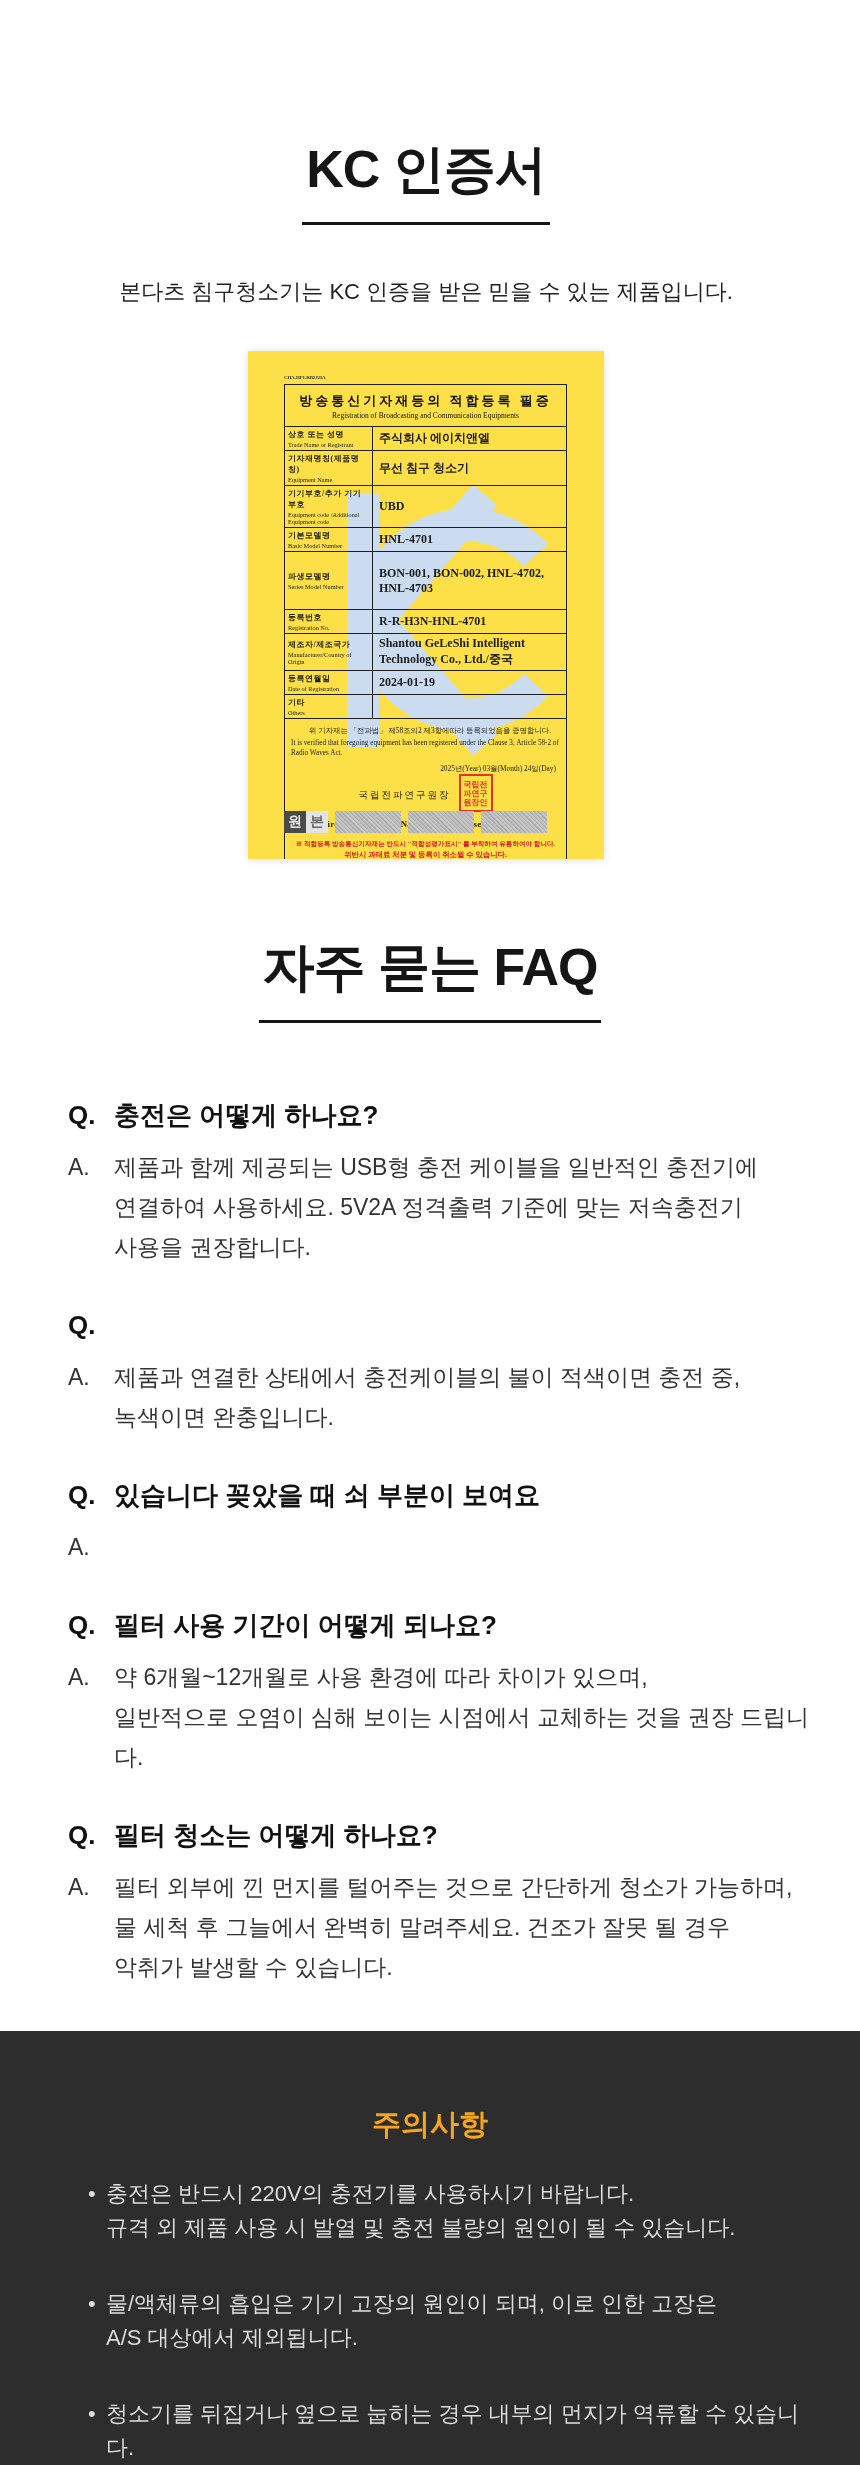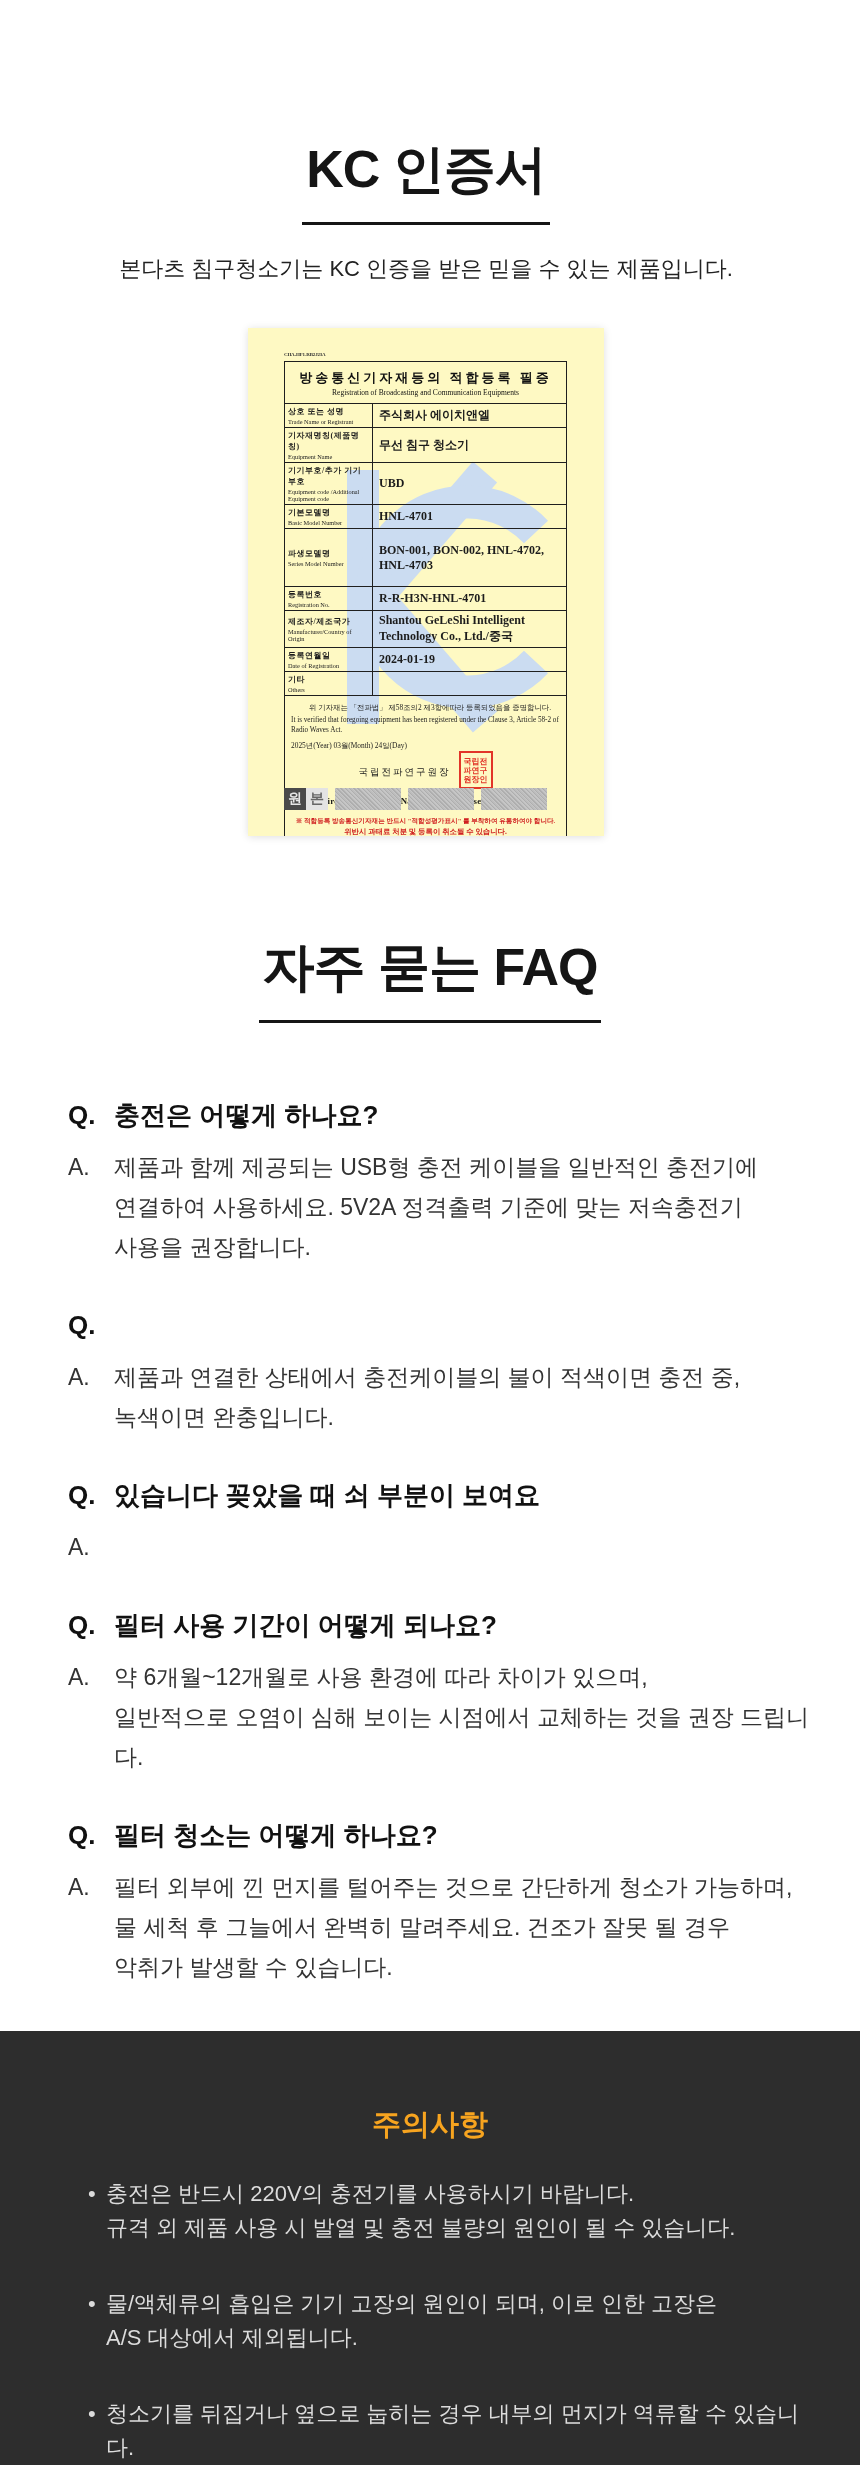--- a/index.html
+++ b/index.html
@@ -12,26 +12,26 @@
   .big-title {
     display:inline-block;
     font-size:52px; font-weight:800; color:#151515; letter-spacing:-1px;
     line-height:1.2;
     padding:0 4px 22px 4px;
     border-bottom:3px solid #151515;
   }
 
   
   .kc-section { position:absolute; top:0; left:0; right:8px; padding-top:138px; }
-  .subtitle { margin-top:29px; text-align:center; font-size:22px; color:#222; line-height:30px; }
+  .subtitle { margin-top:52px; text-align:center; font-size:22px; color:#222; line-height:30px; }
 
   
   .cert-card {
     position:relative; width:356px; height:508px; margin:44px auto 0 auto;
-    background:#fef9c3; box-shadow:0 1px 8px rgba(0,0,0,0.13);
+    background:#fde047; box-shadow:0 1px 8px rgba(0,0,0,0.13);
     padding:24px 36px 42px 36px; overflow:hidden;
   }
   .kc-watermark { position:absolute; left:88px; top:84px; width:222px; height:370px; z-index:0; }
   .cert-code { position:relative; z-index:1; font-family:"Liberation Serif","DejaVu Serif",serif;
     font-size:5px; letter-spacing:-0.2px; color:#333; font-weight:bold; margin-bottom:4px; }
   .cert-table { position:relative; z-index:1; width:283px; border-collapse:collapse;
     font-family:"Liberation Serif","DejaVu Serif",serif; color:#1c1c1c; }
   .cert-table td { border:1px solid #1f1f1f; vertical-align:middle; }
   .cert-table { border:1.5px solid #1f1f1f; }
   .cert-head-cell { text-align:center; padding:6px 2px 5px 2px; height:42px; }
@@ -39,21 +39,21 @@
   .cert-title-en { font-size:7.5px; margin-top:1px; letter-spacing:0; color:#111; }
   .cert-table td.lbl { width:88px; padding:2px 3px; }
   .lbl-ko { font-size:8px; font-weight:bold; letter-spacing:0.5px; }
   .lbl-en { font-size:6.3px; color:#222; margin-top:1px; }
   .cert-table td.val { padding:2px 2px 2px 6px; font-size:12px; font-weight:bold; }
   tr.r1 td{height:24px} tr.r2 td{height:24px} tr.r3 td{height:30px} tr.r4 td{height:24px}
   tr.r5 td{height:58px} tr.r6 td{height:20px} tr.r7 td{height:26px} tr.r8 td{height:18px} tr.r9 td{height:16px}
   .cert-statement-cell { padding:6px 6px 7px 6px !important; }
   .stmt-ko { font-size:7.4px; padding-left:18px; line-height:11px; }
   .stmt-en { font-size:7.2px; line-height:10px; margin-top:2px; }
-  .stmt-date { font-size:7.4px; margin-top:6px; padding-right:4px; }
+  .stmt-date { font-size:7.4px; text-align:right; margin-top:6px; padding-right:4px; }
   .signer-row { display:flex; justify-content:center; align-items:center; margin-top:4px; }
   .signer-ko { font-size:9.5px; letter-spacing:2px; }
   .cert-seal { width:34px; height:38px; border:2.5px solid #E23528; margin-left:8px; margin-top:-4px;
     display:flex; flex-wrap:wrap; align-content:center; justify-content:center;
     color:#E23528; font-size:8px; font-weight:bold; line-height:9px; text-align:center;
     word-break:break-all; padding:1px; }
   .signer-en { font-size:8.8px; font-weight:bold; text-align:center; margin-top:7px; letter-spacing:0.2px; }
   .red-note { margin-top:10px; text-align:center; color:#D02020; font-weight:bold; }
   .red-note-l1 { font-size:6.6px; line-height:9px; }
   .red-note-l2 { font-size:7.4px; line-height:10px; margin-top:2px; }

